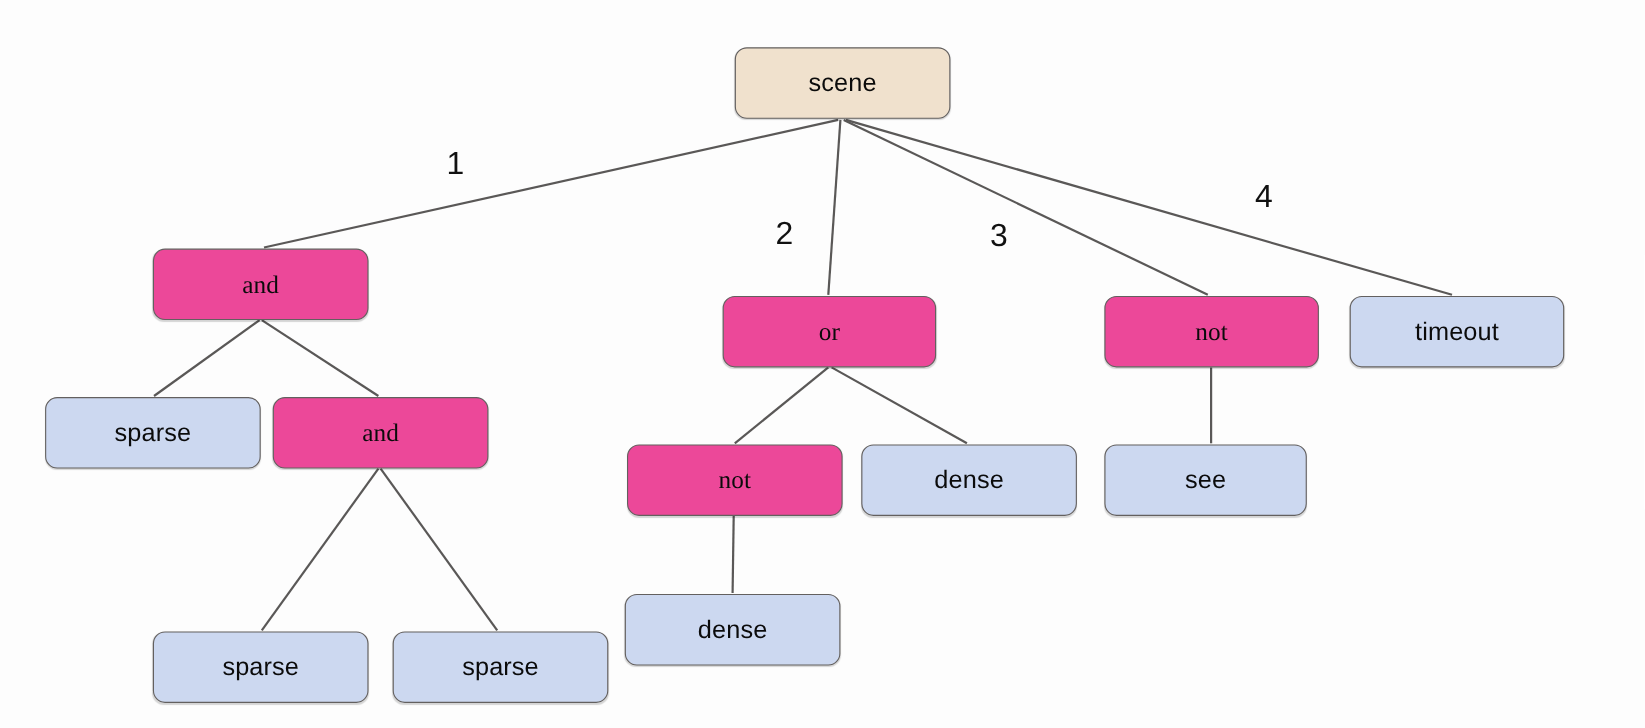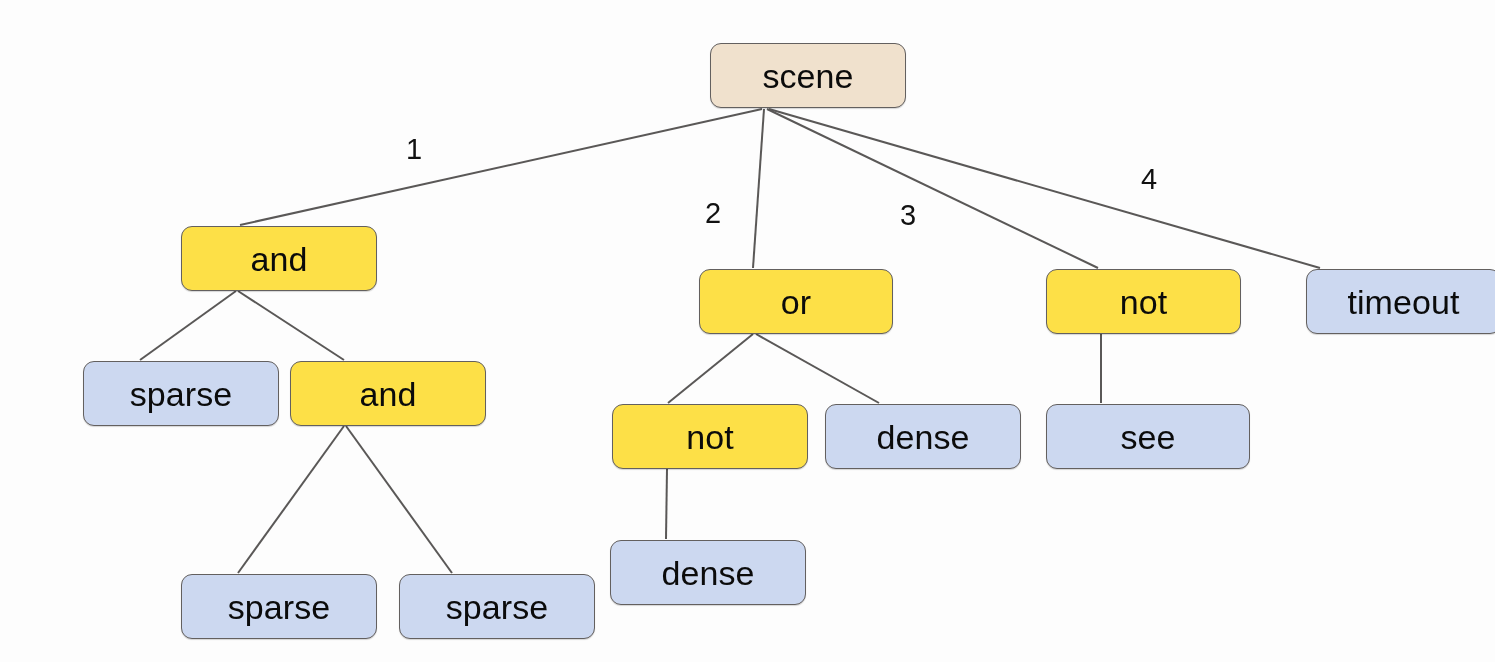--- a/index.html
+++ b/index.html
@@ -24,28 +24,27 @@
   }
   .node {
     position: absolute;
     box-sizing: border-box;
     border: 1.6px solid #63605f;
     border-radius: 11px;
     display: flex;
     align-items: center;
     justify-content: center;
     color: #0b0b0b;
-    font-size: 34px;
+    font-size: 23px;
     line-height: 1;
     letter-spacing: 0.1px;
     box-shadow: 0 1px 1px rgba(0,0,0,0.16);
     user-select: none;
-    margin-left: 42px;
   }
-  .node-op   { background: #fde047; }
+  .node-op   { background: #ec4899; font-family: Liberation Serif, serif; }
   .node-leaf { background: #ccd8f0; }
   .node-root { background: #f0e1cd; }
   .edge-label {
     position: absolute;
     color: #111111;
     font-size: 29px;
     line-height: 1;
     user-select: none;
   }
 </style>
@@ -73,36 +72,36 @@
       </div>
       <div class="node node-op" style="left: 139px; top: 226px; width: 196px; height: 65px;">
         <span>and</span>
       </div>
       <div class="node node-op" style="left: 657px; top: 269px; width: 194px; height: 65px;">
         <span>or</span>
       </div>
       <div class="node node-op" style="left: 1004px; top: 269px; width: 195px; height: 65px;">
         <span>not</span>
       </div>
-      <div class="node node-leaf" style="left: 1264px; top: 269px; width: 195px; height: 65px;">
+      <div class="node node-leaf" style="left: 1227px; top: 269px; width: 195px; height: 65px;">
         <span>timeout</span>
       </div>
       <div class="node node-leaf" style="left: 41px; top: 361px; width: 196px; height: 65px;">
         <span>sparse</span>
       </div>
       <div class="node node-op" style="left: 248px; top: 361px; width: 196px; height: 65px;">
         <span>and</span>
       </div>
       <div class="node node-op" style="left: 570px; top: 404px; width: 196px; height: 65px;">
         <span>not</span>
       </div>
       <div class="node node-leaf" style="left: 783px; top: 404px; width: 196px; height: 65px;">
         <span>dense</span>
       </div>
-      <div class="node node-leaf" style="left: 1004px; top: 404px; width: 204px; height: 65px;">
+      <div class="node node-leaf" style="left: 1004px; top: 404px; width: 184px; height: 65px;">
         <span>see</span>
       </div>
       <div class="node node-leaf" style="left: 568px; top: 540px; width: 196px; height: 65px;">
         <span>dense</span>
       </div>
       <div class="node node-leaf" style="left: 139px; top: 574px; width: 196px; height: 65px;">
         <span>sparse</span>
       </div>
       <div class="node node-leaf" style="left: 357px; top: 574px; width: 196px; height: 65px;">
         <span>sparse</span>

